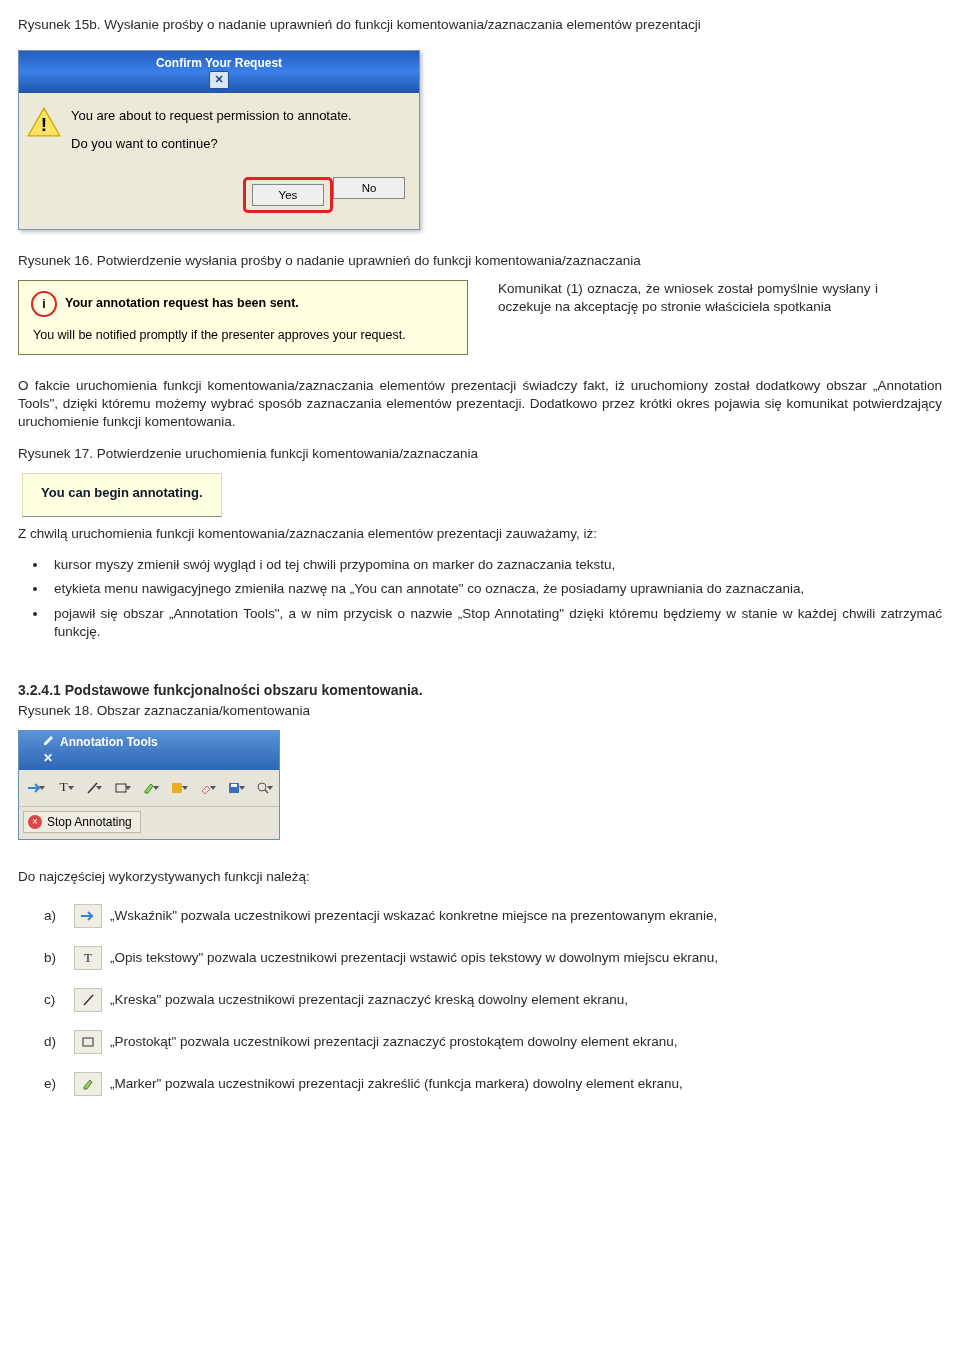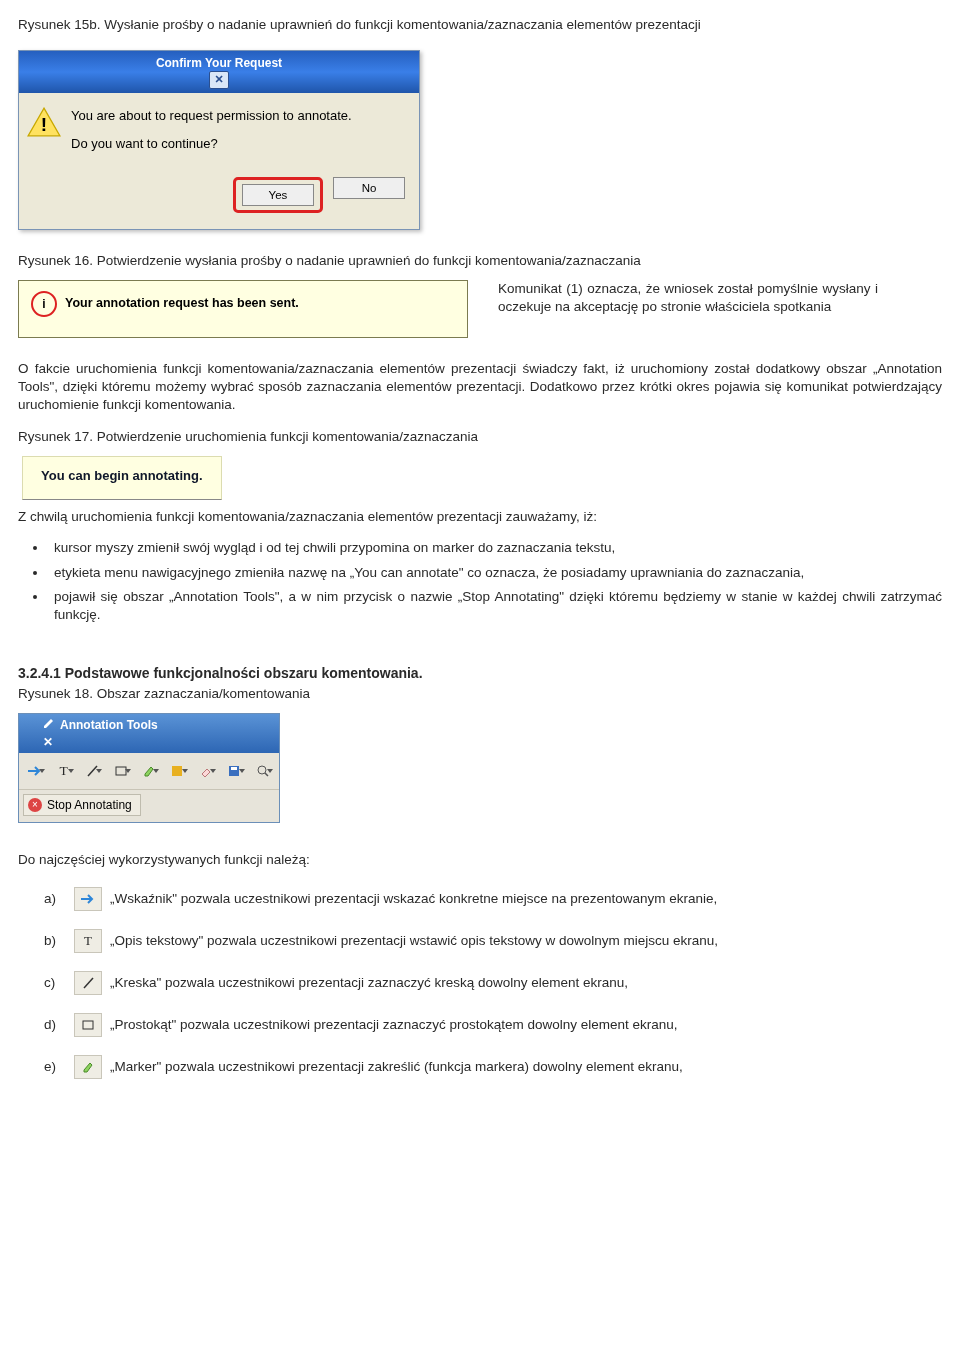--- a/index.html
+++ b/index.html
@@ -50,21 +50,20 @@
   }
   .warn-icon {
     width: 34px; height: 30px;
     flex: 0 0 auto;
   }
   .warn-icon svg { width: 34px; height: 30px; }
   .dlg-text p { margin: 0 0 10px 0; font-size: 13px; color:#000; }
   .dlg-buttons {
     display: flex;
     justify-content: flex-end;
-    gap: 10px;
     padding: 6px 14px 16px 0;
   }
   .winbtn {
     min-width: 72px;
     height: 22px;
     font-size: 11.5px;
     background: #efefef;
     border: 1px solid #888;
     color: #000;
   }
@@ -220,20 +219,21 @@
 <p class="fig-caption" style="margin-top:22px;">Rysunek 16. Potwierdzenie wysłania prośby o nadanie uprawnień do funkcji komentowania/zaznaczania</p>
 
 <div class="row-with-aside">
   <div class="infobox">
     <div class="hdr">
       <span class="red-circle">
         <span>i</span>
       </span>
       <span>Your annotation request has been sent.</span>
     </div>
+    <div>You will be notified promptly if the presenter approves your request.</div>
   </div>
   <div class="aside-text" style="padding-top:0;">Komunikat (1) oznacza, że wniosek został pomyślnie wysłany i oczekuje na akceptację po stronie właściciela spotkania</div>
 </div>
 
 <p class="justify" style="margin-top:22px;">O fakcie uruchomienia funkcji komentowania/zaznaczania elementów prezentacji świadczy fakt, iż uruchomiony został dodatkowy obszar „Annotation Tools", dzięki któremu możemy wybrać sposób zaznaczania elementów  prezentacji. Dodatkowo przez krótki okres pojawia się komunikat potwierdzający uruchomienie funkcji komentowania.</p>
 
 <p class="fig-caption">Rysunek 17. Potwierdzenie uruchomienia funkcji komentowania/zaznaczania</p>
 
 <div style="margin:2px 0 0 4px;">
   <span class="begin-box">You can begin annotating.</span>

